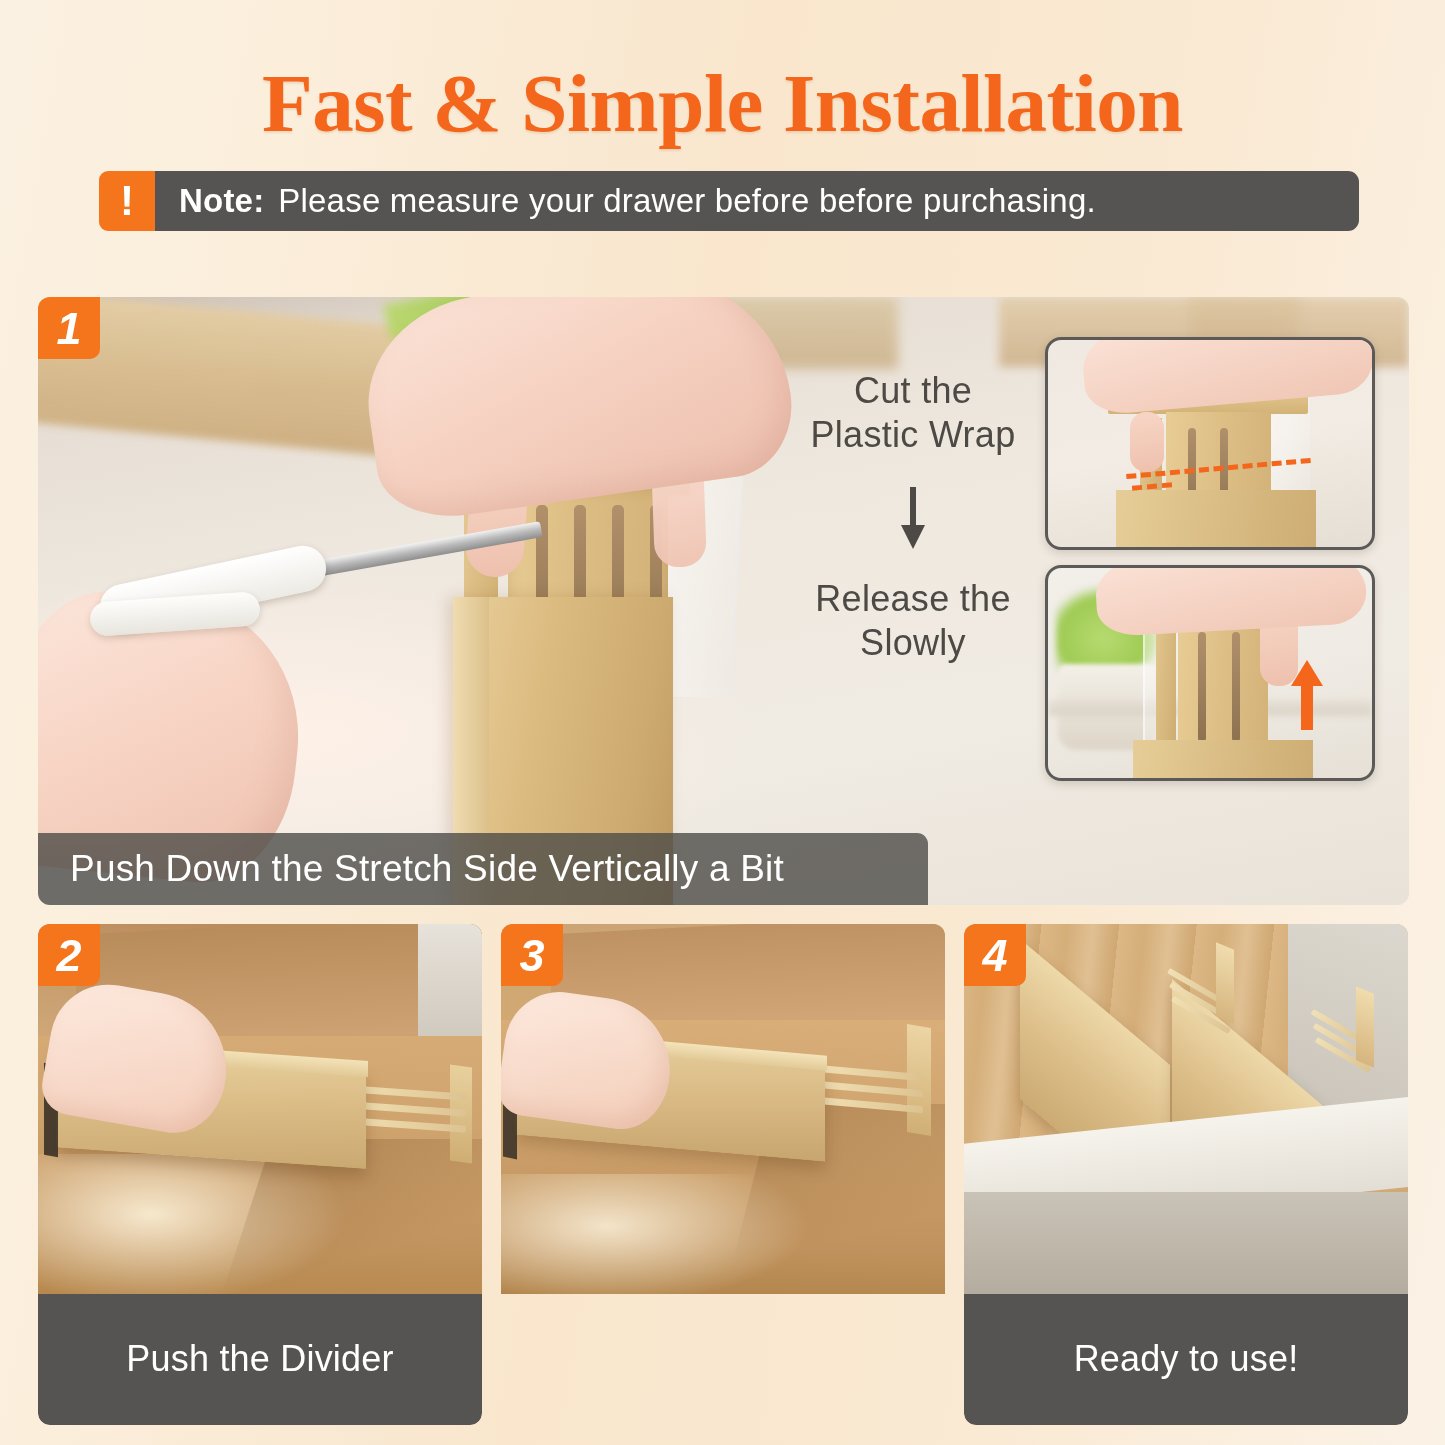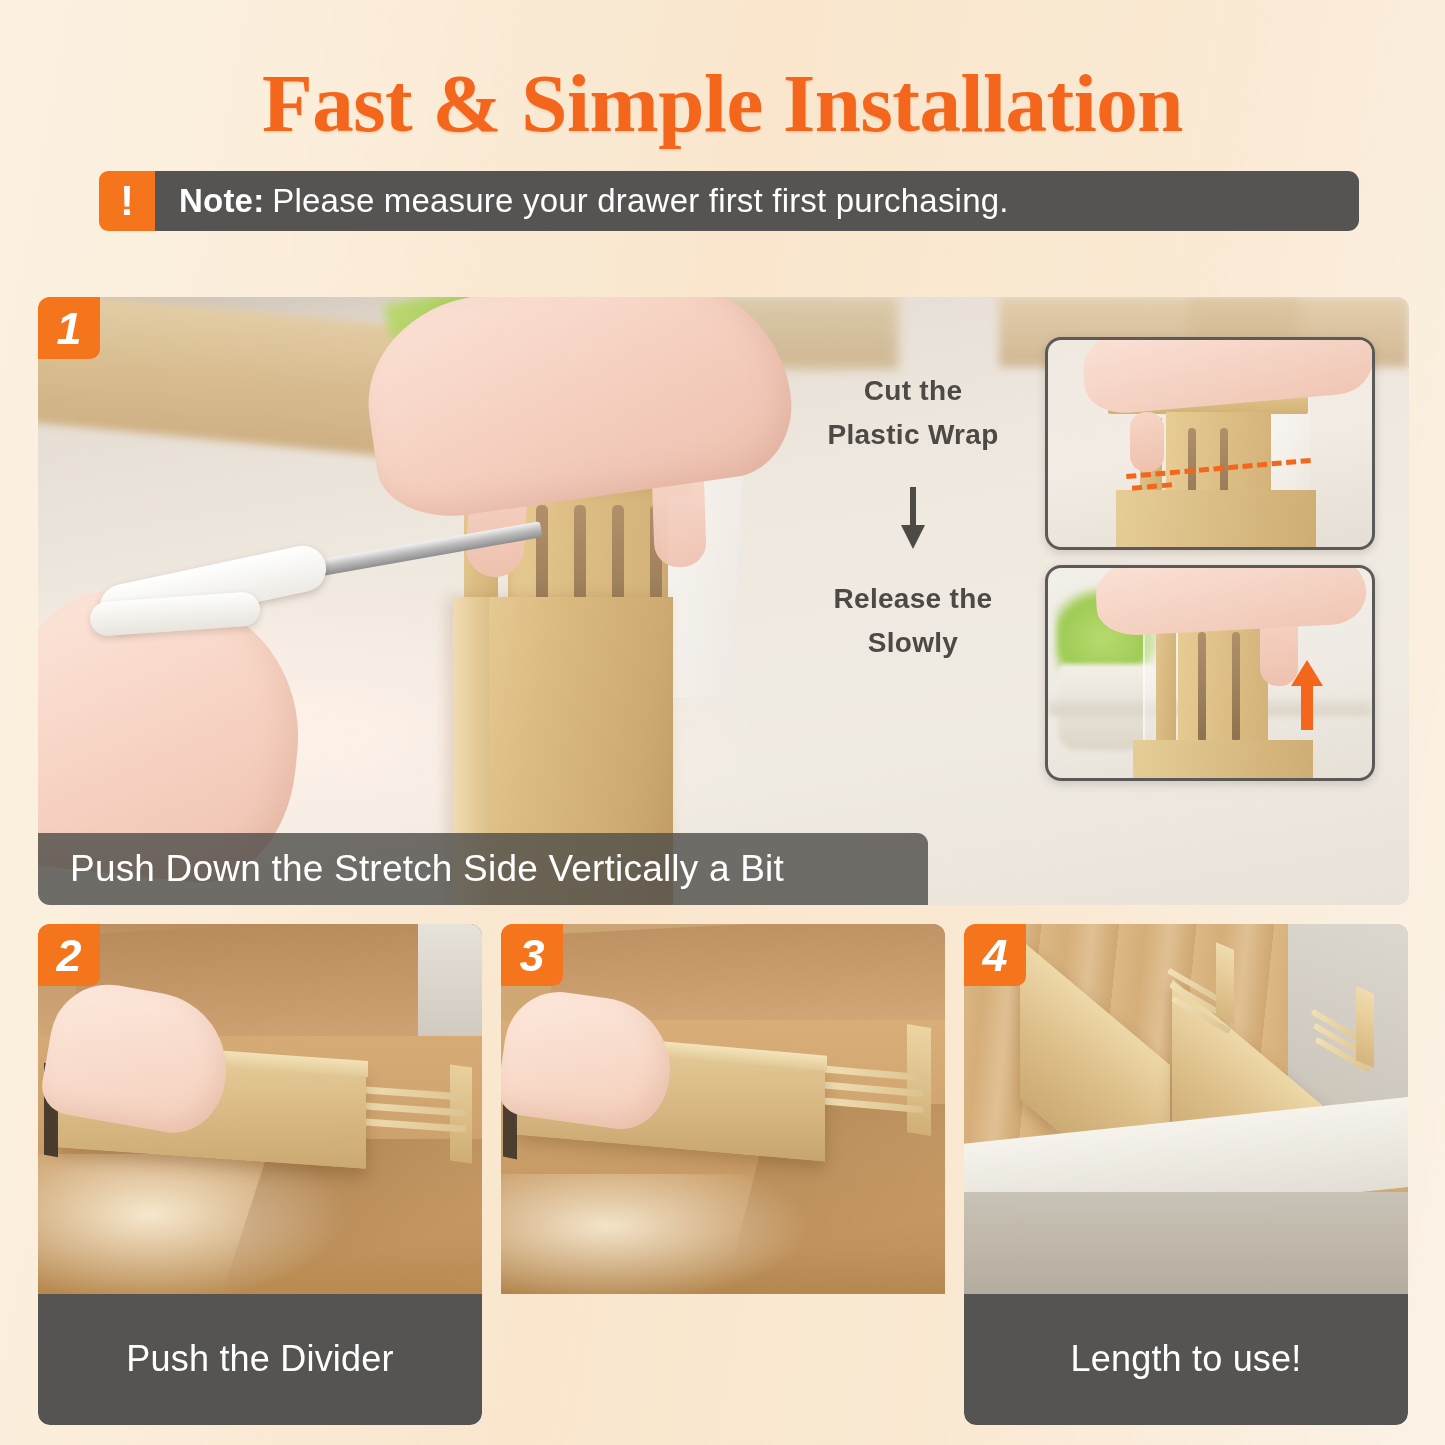--- a/index.html
+++ b/index.html
@@ -61,21 +61,21 @@
     border-radius: 0 11px 11px 0;
     display: flex;
     align-items: center;
     padding-left: 24px;
     color: #ffffff;
     font-size: 33px;
     letter-spacing: 0.2px;
     white-space: nowrap;
   }
 
-  .note-bar b { font-weight: bold; margin-right: 8px; }
+  .note-bar b { font-weight: bold; margin-right: 14px; }
 
   
   .panels {
     position: absolute;
     left: 38px;
     top: 297px;
     width: 1371px;
   }
 
   .panel {
@@ -299,24 +299,23 @@
   .p1-annot {
     position: absolute;
     left: 745px;
     top: 72px;
     width: 260px;
     text-align: center;
     color: #4d4a46;
     z-index: 9;
   }
   .p1-annot .line {
-    font-size: 28px;
+    font-size: 36px;
     line-height: 44px;
     letter-spacing: .3px;
-    font-weight: bold;
   }
   .p1-arrow-wrap {
     margin: 30px auto 26px auto;
     width: 40px; height: 64px;
     position: relative;
   }
   .p1-arrow-wrap .shaft {
     position: absolute; left: 17px; top: 0; width: 6px; height: 42px;
     background: #4d4a46;
   }
@@ -563,21 +562,21 @@
 <body>
 
 <div class="header-title">Fast &amp; Simple Installation</div>
 
 <div class="note-row">
   <div class="note-badge">
     <span class="bang">!</span>
   </div>
   <div class="note-bar">
     <b>Note:</b>
-    <span>Please measure your drawer first first purchasing.</span>
+    <span>Please measure your drawer before before purchasing.</span>
   </div>
 </div>
 
 <div class="panels">
 
   <div class="panel panel-1">
 
     <div class="p1-board"></div>
     <div class="p1-board2"></div>
     <div class="p1-pot"></div>
@@ -719,18 +718,18 @@
         <div class="p4-rail p4-r2c"></div>
         <div class="p4-cap p4-c1"></div>
         <div class="p4-cap p4-c2"></div>
         <div class="p4-front"></div>
         <div class="p4-floorgray"></div>
         <div class="step-badge">
           <span>4</span>
         </div>
       </div>
       <div class="caption">
-        <div>Length to use!</div>
+        <div>Ready to use!</div>
       </div>
     </div>
 
   </div>
 </div>
 
 </body></html>

